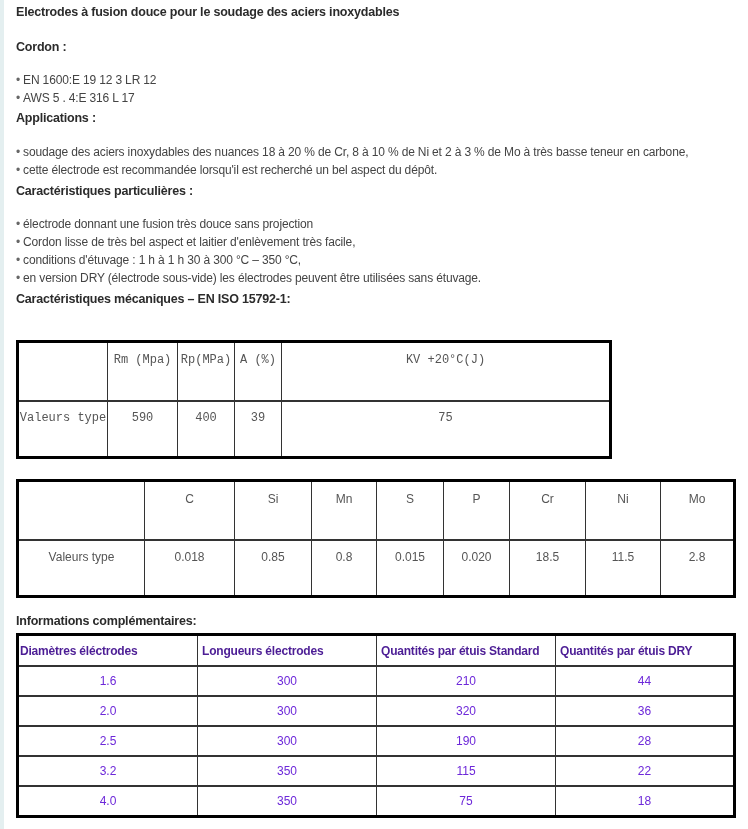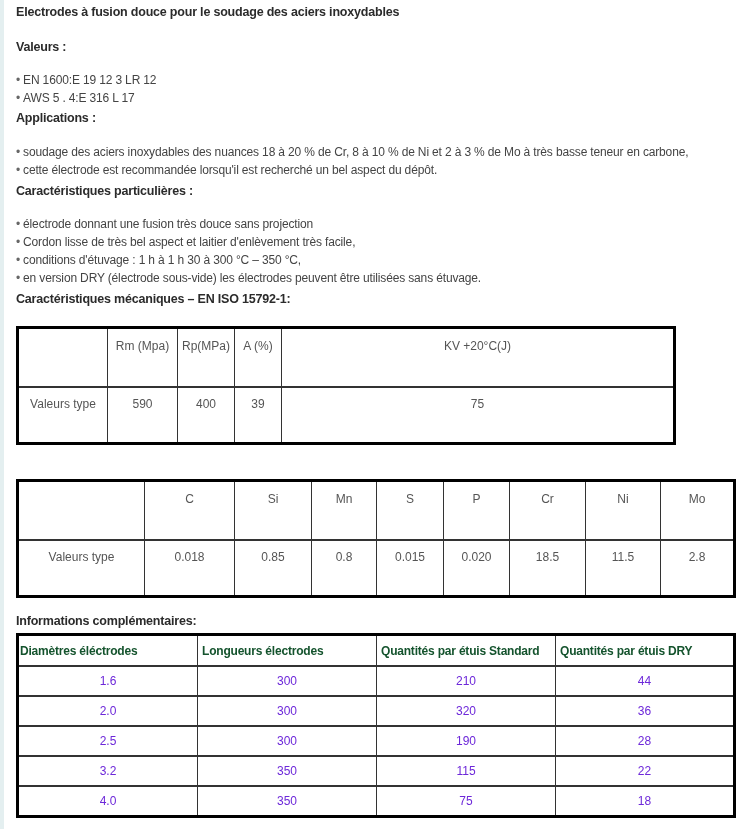--- a/index.html
+++ b/index.html
@@ -8,46 +8,46 @@
     font-family: "Liberation Sans", sans-serif; color: #333333;
   }
   .left-strip { position: absolute; left: 0; top: 0; width: 4px; height: 829px; background: #e4eff0; }
   .content { position: absolute; left: 16px; top: 0; width: 725px; }
   .h { font-weight: bold; font-size: 12.5px; color: #2b2b2b; letter-spacing: -0.2px; position: absolute; left: 0; white-space: nowrap; }
   .line { font-size: 12px; color: #444; position: absolute; left: 0; white-space: nowrap; letter-spacing: -0.15px; margin-top: 15px; }
   .line .bullet { color: #666; margin-right: 3px; }
 
   table { position: absolute; left: 16px; border-collapse: collapse; border: 3px solid #000; background: #fff; table-layout: fixed; }
   td, th { border: 1px solid #333; font-size: 12px; color: #555; padding: 0; font-weight: normal; }
-  #t-mech { top: 326px; width: 660px; }
+  #t-mech { top: 340px; width: 596px; font-family: Liberation Mono, monospace; }
   #t-mech tr.hdr td { height: 47px; vertical-align: top; padding-top: 10px; text-align: center; }
   #t-mech tr.val td { height: 45px; vertical-align: top; padding-top: 9px; text-align: center; }
   #t-mech tr.hdr { border-bottom: 2px solid #333; }
   #t-chem { top: 479px; width: 720px; }
   #t-chem tr.hdr td { height: 47px; vertical-align: top; padding-top: 10px; text-align: center; }
   #t-chem tr.val td { height: 45px; vertical-align: top; padding-top: 9px; text-align: center; }
   #t-chem tr.hdr { border-bottom: 2px solid #333; }
   td.lbl { text-align: center; padding-left: 0; }
 
   #t-info { top: 633px; width: 720px; }
-  #t-info th { height: 29px; font-weight: bold; color: #14532d; text-align: left; padding-left: 4px; font-size: 12px; letter-spacing: -0.2px; }
+  #t-info th { height: 29px; font-weight: bold; color: #4c1d95; text-align: left; padding-left: 4px; font-size: 12px; letter-spacing: -0.2px; }
   #t-info th.first { padding-left: 1px; }
   #t-info td { height: 28px; text-align: center; color: #6d28d9; }
   #t-info tr.row { border-top: 2px solid #333; }
   #t-info tr.row:first-of-type { border-top: 1px solid #333; }
 </style>
 </head>
 <body>
 
 <div class="left-strip"></div>
 
 <div class="content">
   <div class="h" style="top:5px">Electrodes à fusion douce pour le soudage des aciers inoxydables</div>
 
-  <div class="h" style="top:40px">Valeurs :</div>
+  <div class="h" style="top:40px">Cordon :</div>
   <div class="line" style="top:58px"><span class="bullet">•</span><span>EN 1600:E 19 12 3 LR 12</span></div>
   <div class="line" style="top:76px"><span class="bullet">•</span><span>AWS 5 . 4:E 316 L 17</span></div>
 
   <div class="h" style="top:111px">Applications :</div>
   <div class="line" style="top:130px"><span class="bullet">•</span><span>soudage des aciers inoxydables des nuances 18 à 20 % de Cr, 8 à 10 % de Ni et 2 à 3 % de Mo à très basse teneur en carbone,</span></div>
   <div class="line" style="top:148px"><span class="bullet">•</span><span>cette électrode est recommandée lorsqu'il est recherché un bel aspect du dépôt.</span></div>
 
   <div class="h" style="top:184px">Caractéristiques particulières :</div>
   <div class="line" style="top:202px"><span class="bullet">•</span><span>électrode donnant une fusion très douce sans projection</span></div>
   <div class="line" style="top:220px"><span class="bullet">•</span><span>Cordon lisse de très bel aspect et laitier d'enlèvement très facile,</span></div>

